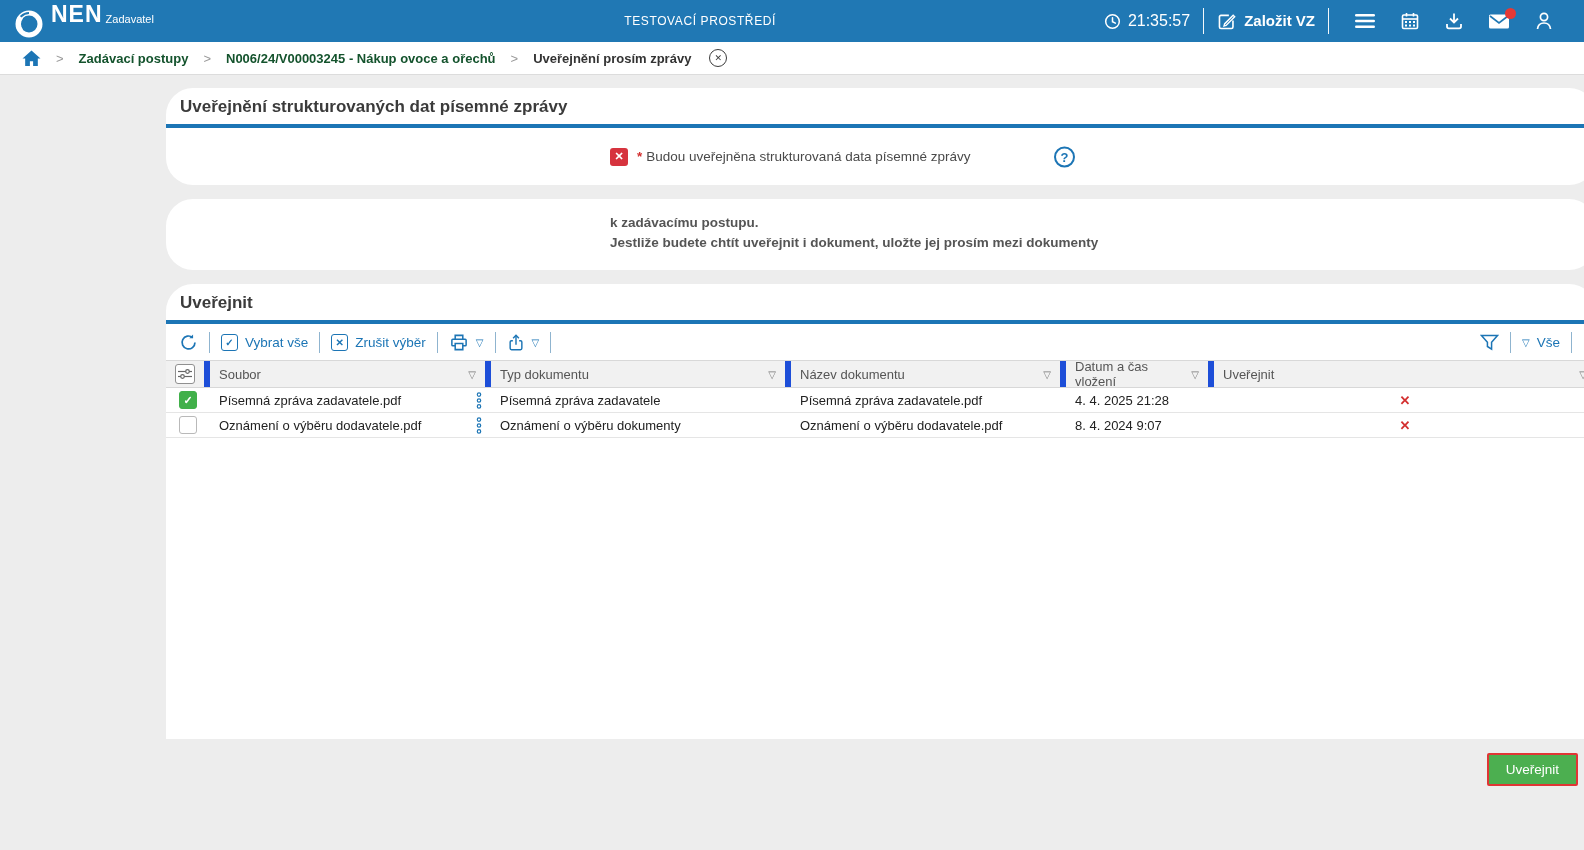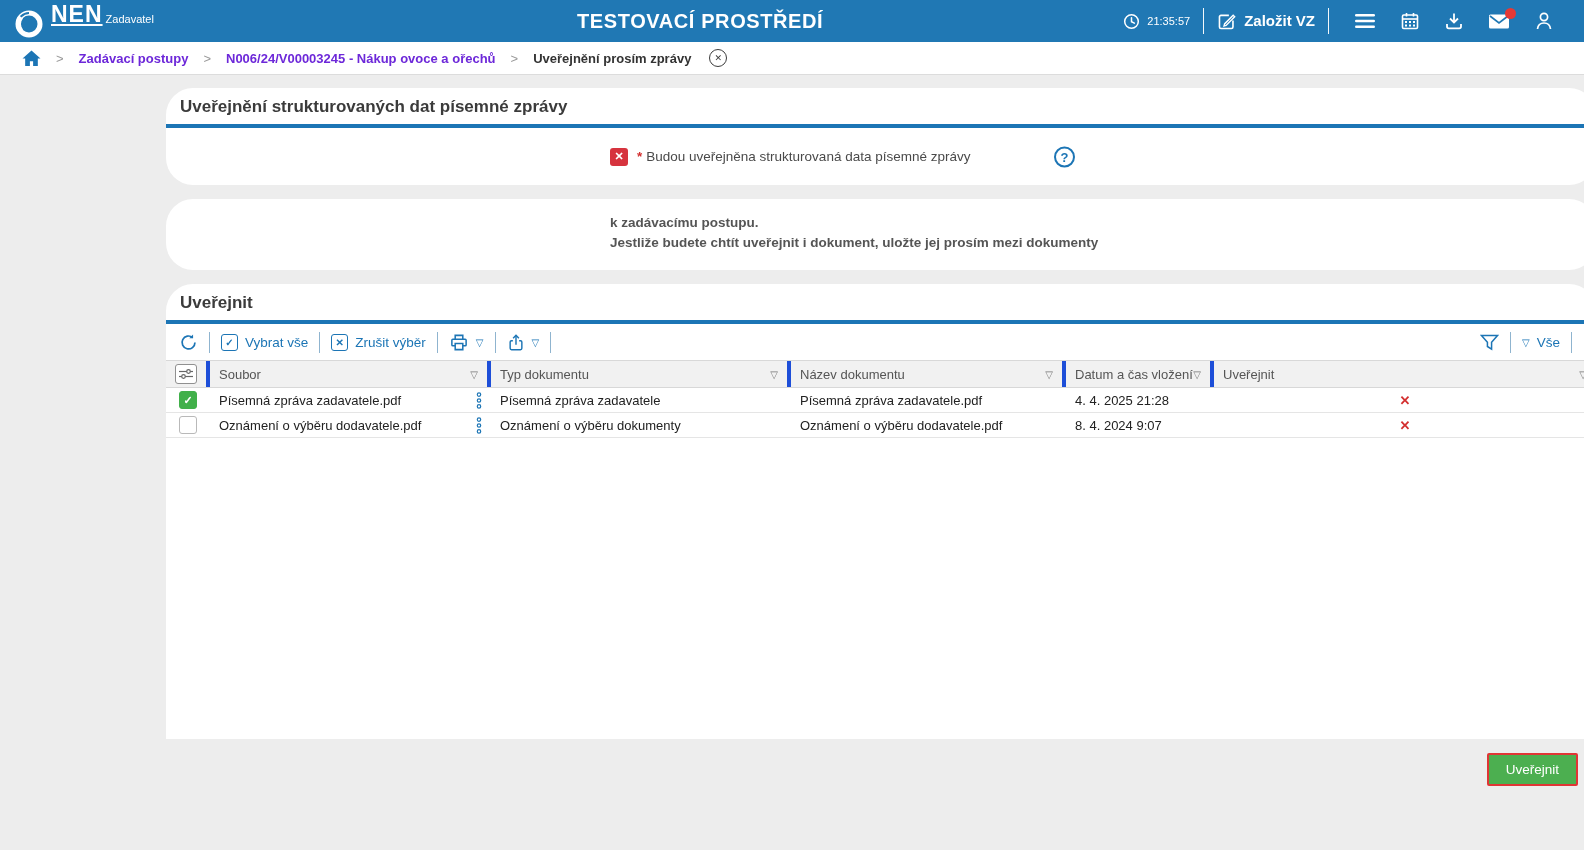--- a/index.html
+++ b/index.html
@@ -3,34 +3,34 @@
 <meta charset="utf-8">
 <style>
   * { margin:0; padding:0; box-sizing:border-box; }
   html,body { width:1584px; height:850px; font-family:"Liberation Sans", sans-serif; background:#EDEDED; overflow:hidden; }
 
   
   .topbar { position:relative; height:42px; background:#2078B4; display:flex; align-items:center; padding:0 18px 0 14px; color:#fff; }
   .brand { display:flex; align-items:flex-start; gap:7px; }
   .brand svg { margin-top:6px; }
   .brand-text { display:flex; align-items:flex-end; gap:3px; }
-  .brand-name { font-size:23px; font-weight:bold; letter-spacing:1px; line-height:1;text-decoration:underline; }
+  .brand-name { font-size:23px; font-weight:bold; letter-spacing:1px; line-height:1; }
   .brand-sub { font-size:11px; line-height:1; padding-bottom:1px; }
-  .env-title { position:absolute; left:44.2%; top:50%; transform:translate(-50%,-50%); font-size:20px; font-weight:bold; letter-spacing:.6px; white-space:nowrap; }
+  .env-title { position:absolute; left:44.2%; top:50%; transform:translate(-50%,-50%); font-size:12px; font-weight:normal; letter-spacing:.6px; white-space:nowrap; }
   .top-right { margin-left:auto; display:flex; align-items:center; }
-  .top-time { display:flex; align-items:center; gap:7px; font-size:11px; }
+  .top-time { display:flex; align-items:center; gap:7px; font-size:16px; }
   .top-divider { width:1px; height:26px; background:rgba(255,255,255,.95); margin:0 13px; }
   .vz-btn { display:flex; align-items:flex-start; gap:8px; font-size:15px; font-weight:bold; color:#fff; background:none; border:none; cursor:pointer; font-family:inherit; }
   .icon-btn { position:relative; background:none; border:none; cursor:pointer; padding:0; margin:0 12px; display:flex; align-items:center; }
   .badge { position:absolute; top:-5px; right:-6px; width:11px; height:11px; border-radius:50%; background:#E53935; }
 
   
   .breadcrumb { height:33px; background:#fff; display:flex; align-items:center; gap:15px; padding-left:22px; font-size:13px; border-bottom:1px solid #dcdcdc; }
   .crumb-sep { color:#999; font-size:13px; }
-  .crumb-link { color:#6d28d9; font-weight:bold; text-decoration:none; cursor:pointer; }
+  .crumb-link { color:#14532d; font-weight:bold; text-decoration:none; cursor:pointer; }
   .crumb-active { color:#333; font-weight:bold; }
   .crumb-close { width:18px; height:18px; border:1.4px solid #3c3c3c; border-radius:50%; display:flex; align-items:center; justify-content:center; font-size:9px; color:#3c3c3c; cursor:pointer; background:#fff; margin-left:3px; }
 
   
   .main { padding:13px 0 0 166px; }
   .panel { width:1430px; background:#fff; margin-bottom:14px;border-radius:27px; }
   .panel-head { padding:9px 14px 7px; font-size:17px; font-weight:bold; color:#3b3b3b; border-bottom:4px solid #1C75B5; }
 
   .p1-body { height:57px; position:relative; display:flex; align-items:center; }
   .red-x-box { margin-left:444px; width:18px; height:18px; border-radius:3px; background:#D6333E; color:#fff; font-size:11px; font-weight:bold; display:flex; align-items:center; justify-content:center; flex:0 0 auto; }
@@ -43,21 +43,21 @@
   .p3 { height:455px; display:flex; flex-direction:column; }
   .toolbar { display:flex; align-items:center; height:36px; padding:0 13px; color:#1C75B5; font-size:13.5px; flex:0 0 auto; }
   .tb-btn { display:flex; align-items:center; gap:7px; color:#1C75B5; background:none; border:none; font-family:inherit; font-size:13.5px; cursor:pointer; }
   .tb-sep { width:1px; height:21px; background:#8fb4cf; margin:0 11px; }
   .cb-icon { width:17px; height:17px; border:1.6px solid #1C75B5; border-radius:3px; display:flex; align-items:center; justify-content:center; font-size:10px; font-weight:bold; color:#1C75B5; }
   .small-tri { font-size:10px; color:#1C75B5; }
   .tb-right { margin-left:auto; display:flex; align-items:center; }
 
   .grid { width:100%; flex:0 0 auto; font-size:13px; }
   .g-head { display:flex; align-items:stretch; background:#F1F1F1; border-top:1px solid #d8d8d8; border-bottom:1px solid #d8d8d8; height:28px; color:#555; }
-  .g-head > div { display:flex; align-items:center; padding:0 9px; border-right:4px solid #1d4ed8; }
+  .g-head > div { display:flex; align-items:center; padding:0 9px; border-right:6px solid #1d4ed8; }
   .g-head .hlabel { flex:1; }
   .sort-tri { color:#777; font-size:10px; cursor:pointer; }
   .g-row { display:flex; align-items:center; height:25px; border-bottom:1px solid #e5e5e5; color:#222; }
   .g-row > div { padding:0 9px; display:flex; align-items:center; height:100%; }
   .col-check { width:44px; justify-content:center; }
   .col-file { width:281px; }
   .col-type { width:300px; }
   .col-name { width:275px; }
   .col-date { width:148px; }
   .col-signed { flex:1; }

